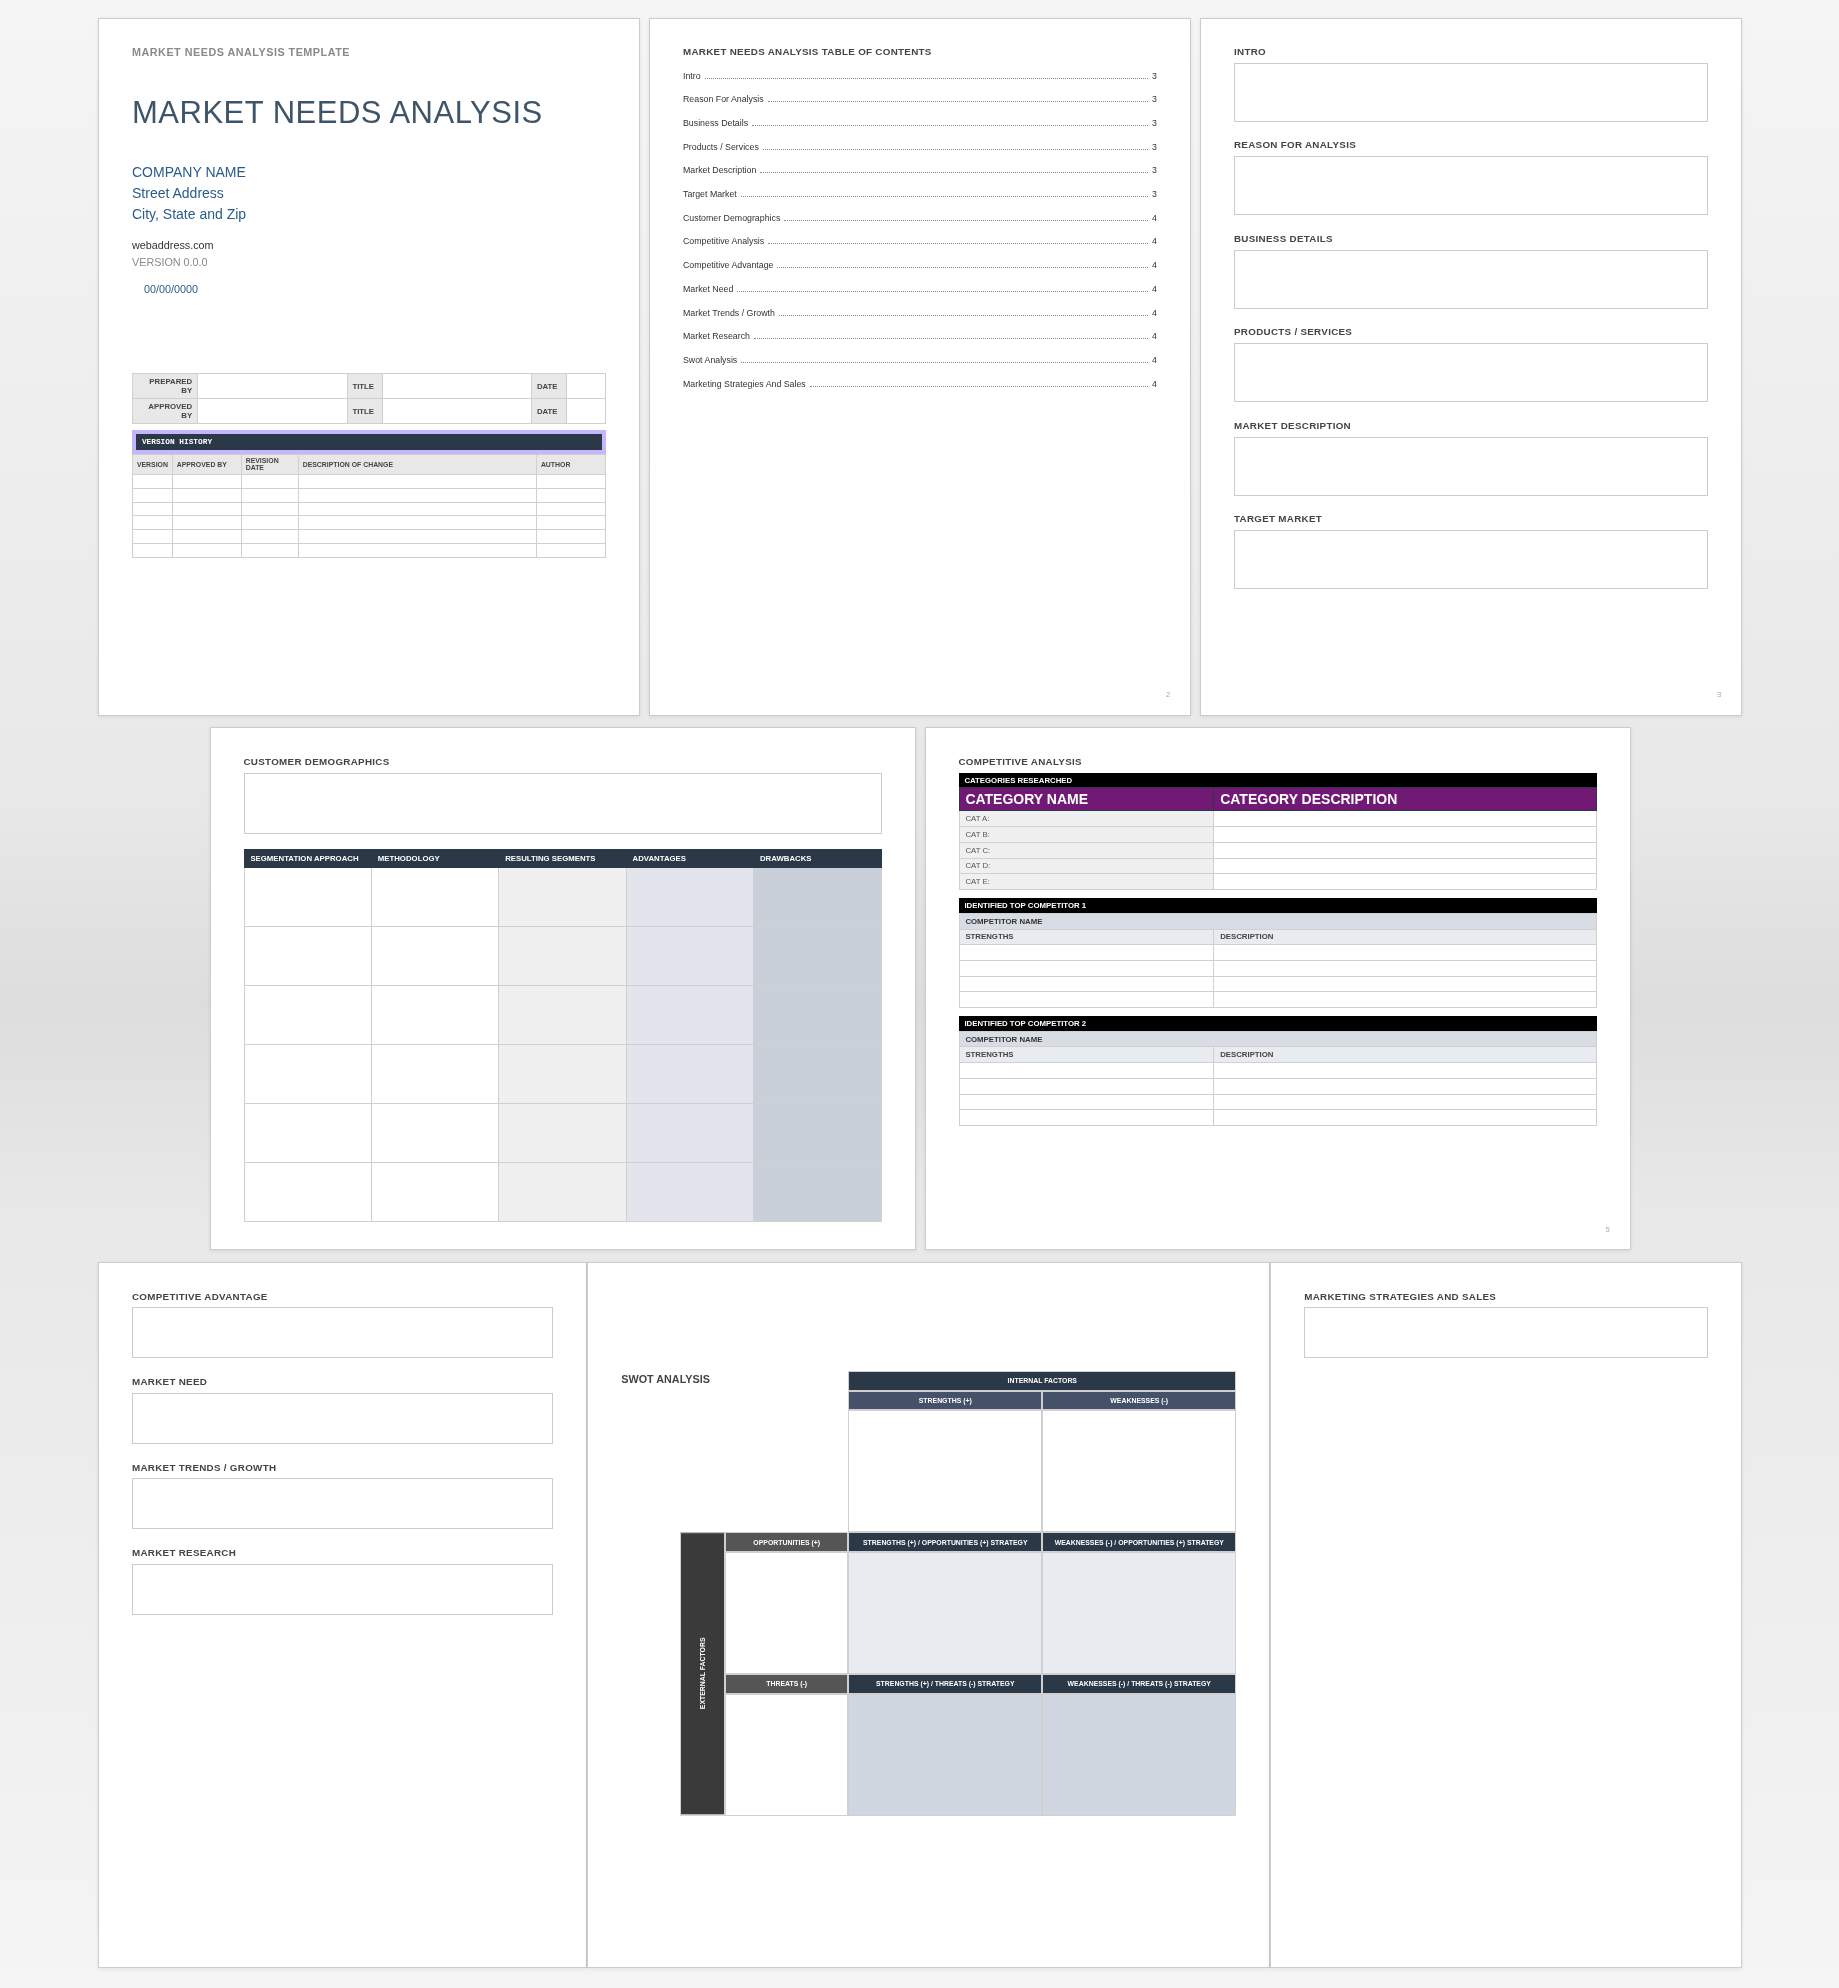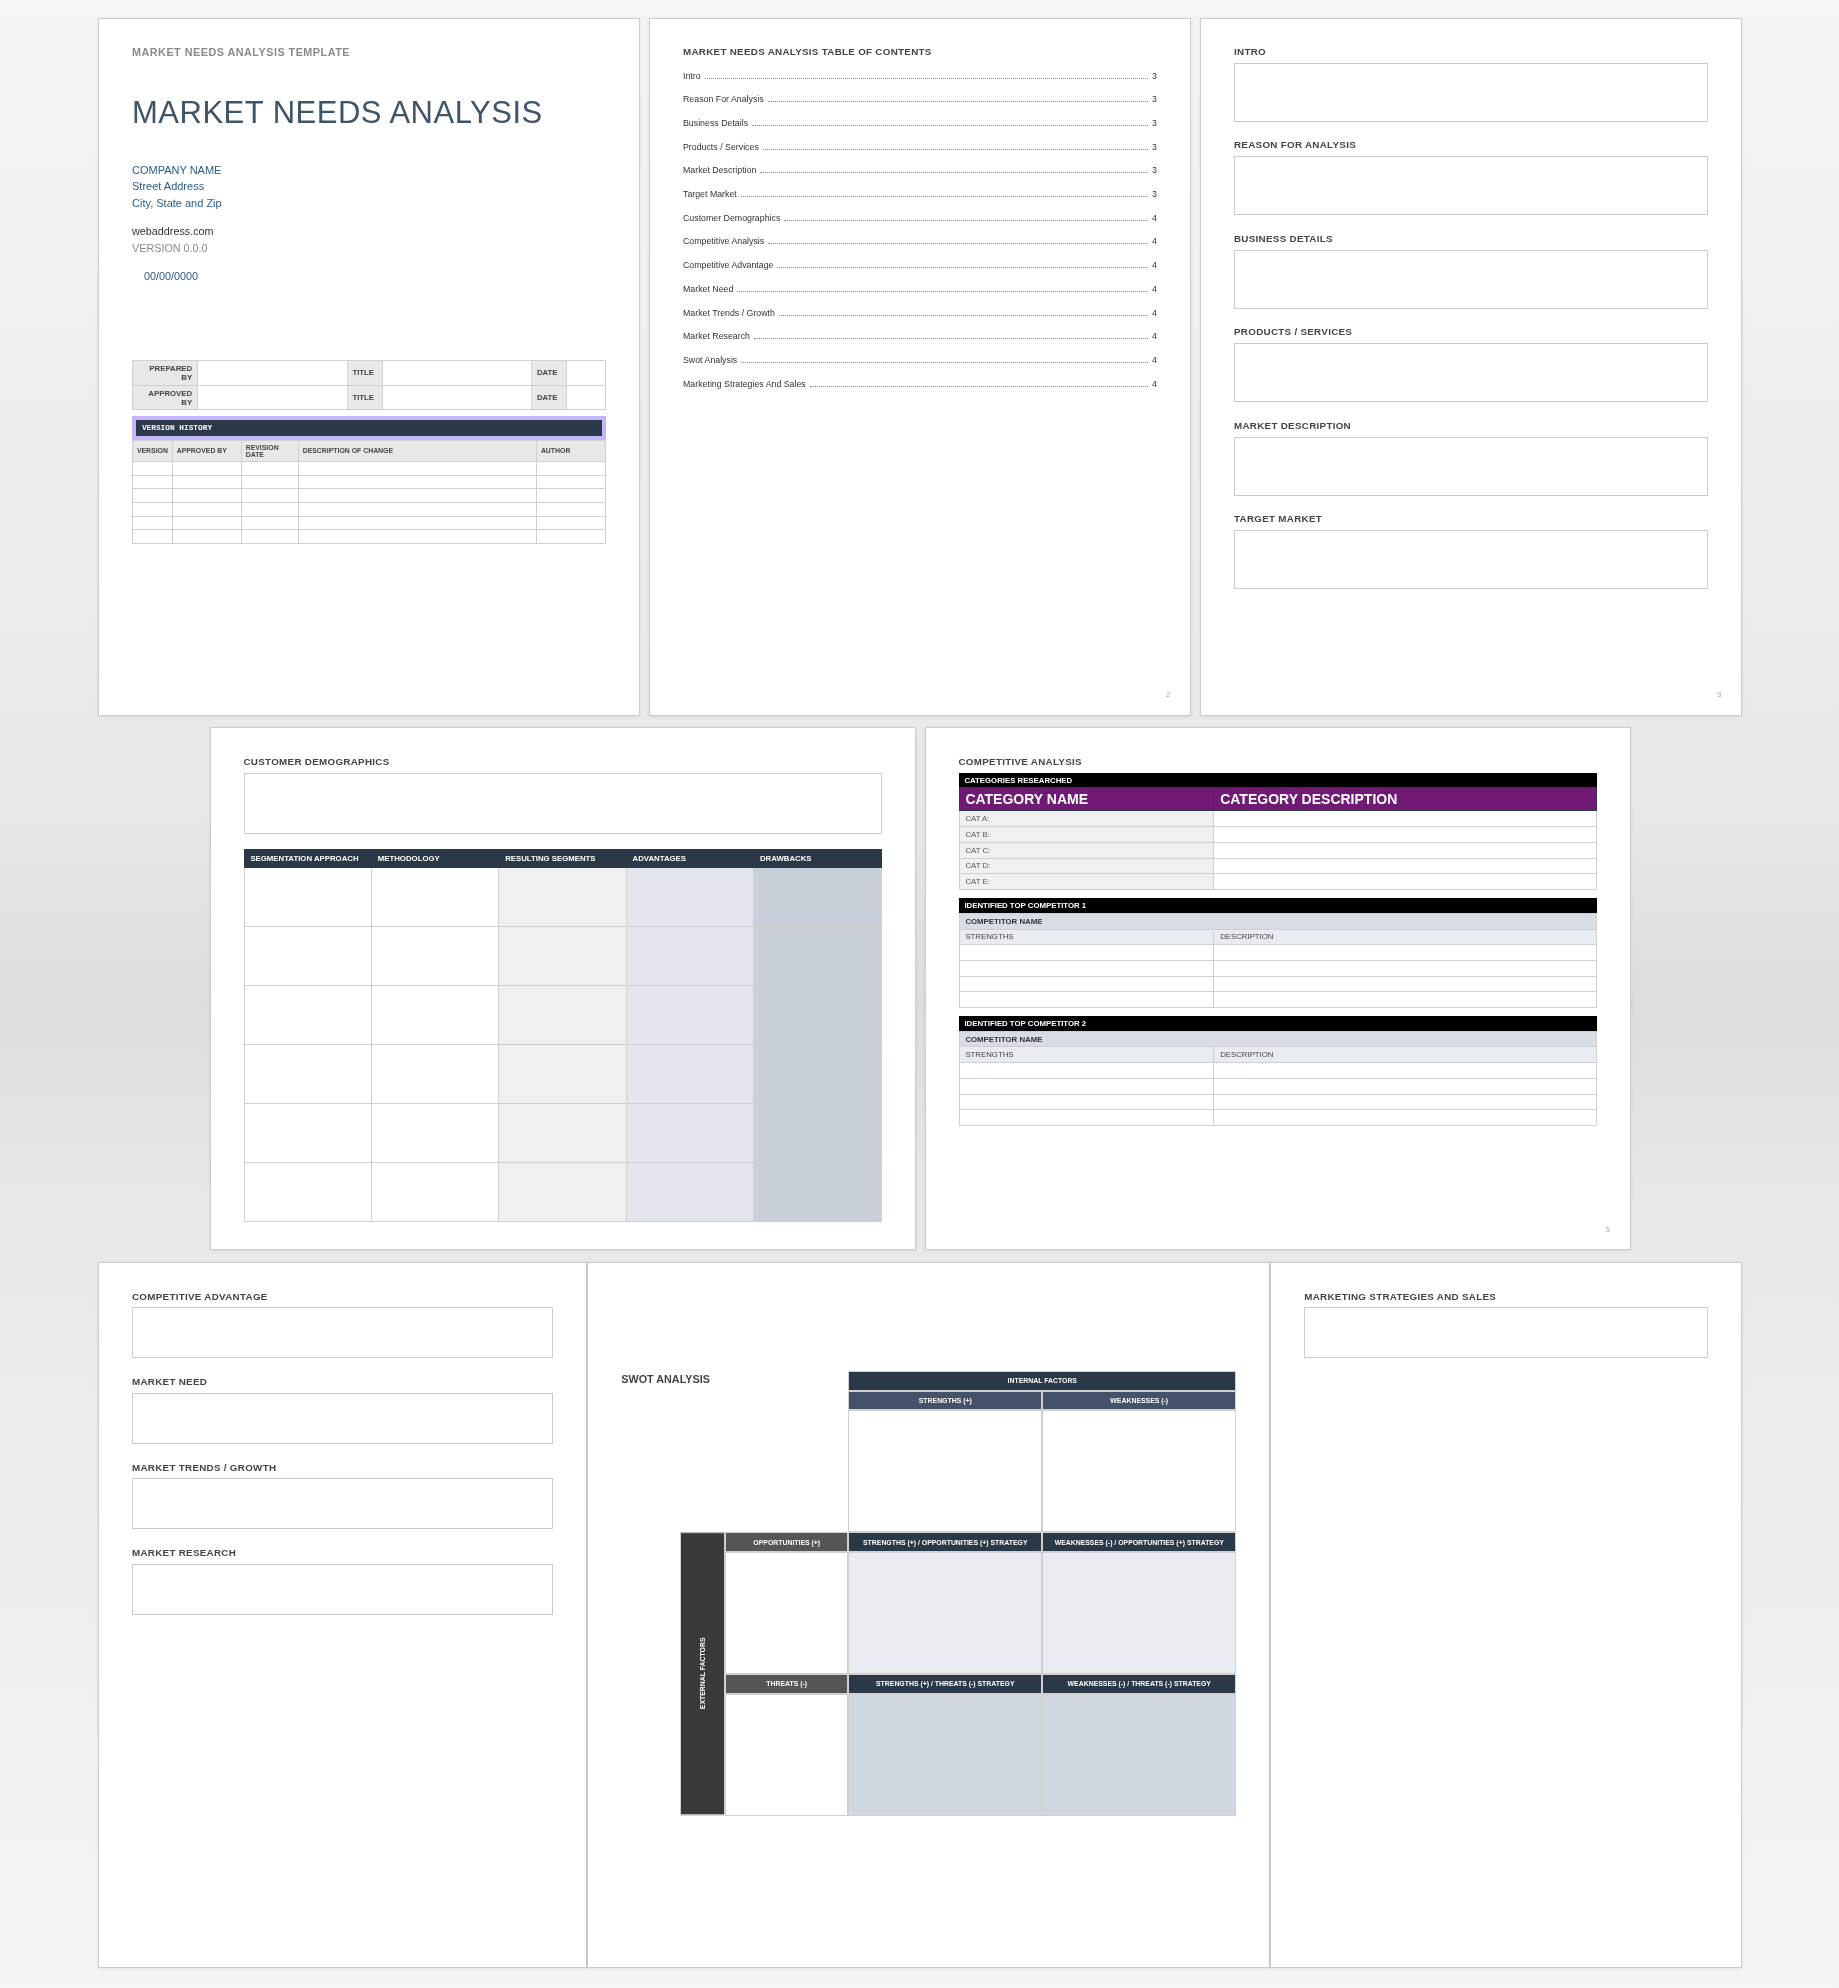--- a/index.html
+++ b/index.html
@@ -19,21 +19,21 @@
     position: relative;
   }
   .page.sm { width: 547px; height: 698px; }
   .page.md { width: 706px; height: 523px; }
   .page.lg { width: 529px; height: 706px; }
   .page.swot { width: 689px; height: 706px; padding-top: 108px; }
 
   
   .tmpl-label { font-size: 10.8px; color: #8a8a8a; font-weight: bold; letter-spacing: 0.5px; }
   .big-title { font-size: 31px; color: #3e5468; font-weight: 400; margin-top: 37px; letter-spacing: 0.5px; }
-  .company { margin-top: 31px; font-size: 11px; color: #2a5b8a; line-height: 1.5; }
+  .company { margin-top: 31px; font-size: 14px; color: #2a5b8a; line-height: 1.5; }
   .web { margin-top: 13.7px; font-size: 10.8px; color: #333; }
   .ver { margin-top: 5px; font-size: 10.8px; color: #8a8a8a; }
   .date0 { margin-top: 15.7px; font-size: 10.8px; color: #2a5b8a; padding-left: 12px; }
   .meta-tbl { width: 100%; border-collapse: collapse; margin-top: 78px; font-size: 7.8px; }
   .meta-tbl th, .meta-tbl td { border: 1px solid #d0d0d0; padding: 2.9px 4.9px; font-weight: bold; }
   .meta-tbl .lbl { background: #e8e8e8; width: 65px; color:#444; text-align:right;}
   .meta-tbl .lbl2 { background: #e8e8e8; width: 35px; color:#444;text-align:left;}
   .meta-tbl .val { background: #fff; }
   .vh-head { background: #2a3847; color: #fff; font-size: 7.8px; font-weight: bold; padding: 3.9px 5.9px; margin-top: 5.9px; border:4px solid #c4b5fd;font-family:Liberation Mono, monospace;}
   .vh-tbl { width: 100%; border-collapse: collapse; font-size: 6.9px; }
@@ -65,21 +65,21 @@
   .demo-tbl td.c5 { background: #c9d0da; }
 
   
   .black-bar { background: #000; color: #fff; font-size: 7.8px; font-weight: bold; padding: 2.9px 5.9px; }
   .navy-row { background: #701a75; color: #fff; font-size: 14px; font-weight: bold; padding-left: 12px; }
   .comp-tbl { width: 100%; border-collapse: collapse; font-size: 7.8px; }
   .comp-tbl th { padding: 2.9px 5.9px; text-align: left; border:1px solid #2a3847;}
   .comp-tbl td { border: 1px solid #d0d0d0; padding: 2.9px 5.9px; height: 15.7px; }
   .comp-tbl td.lab { background: #f0f0f0; width: 69px; color:#555;}
   .lt-row td { background: #d8dde5; }
-  .sub-row td { background: #e8ebef; font-weight: normal; color:#444;}
+  .sub-row td { background: #e8ebef; font-weight: bold; color:#444;}
 
   
   .swot-title { font-size: 10.8px; font-weight: bold; color:#444; position:absolute; top:110px; left:33px;}
   .swot-grid { display: grid; grid-template-columns: 45px 123px 194px 194px; grid-template-rows: 19.6px 19.6px 122px 19.6px 122px 19.6px 122px; border-collapse: collapse; margin-left: 59px; }
   .swot-grid > div { border: 1px solid #d0d0d0; font-size: 6.9px; display:flex; align-items:center; justify-content:center; text-align:center; font-weight:bold;}
   .noborder { border: none !important; }
   .hd-navy { background: #2a3847; color: #fff; }
   .hd-mid  { background: #445168; color: #fff; }
   .hd-gray { background: #555; color:#fff; }
   .cell-lt { background: #e8ecf1; }

